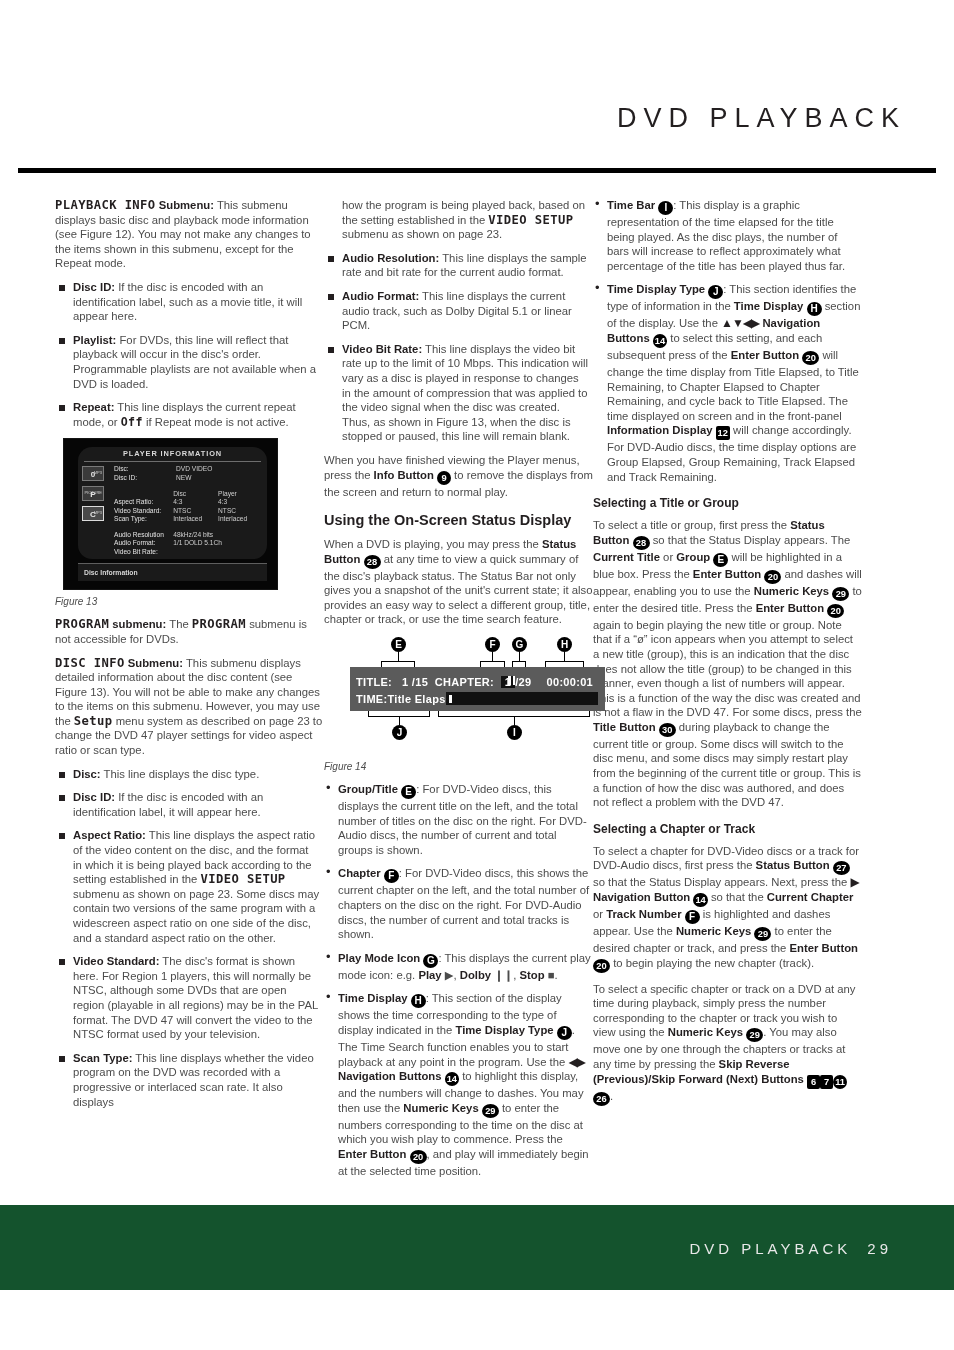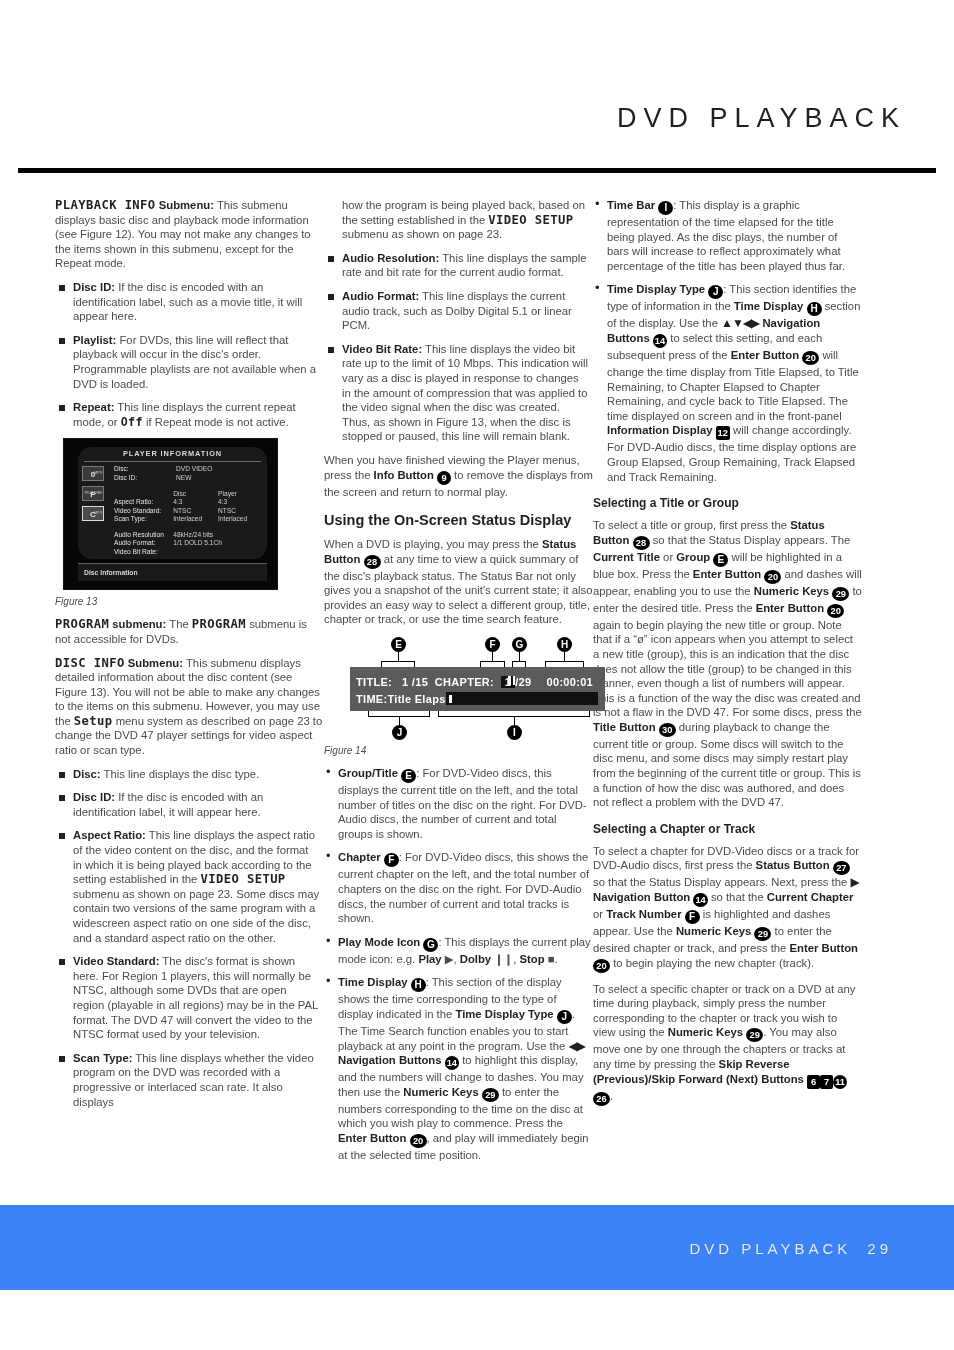--- a/index.html
+++ b/index.html
@@ -274,21 +274,21 @@
     background:#111;
   }
   .f14-progress i { display:block; width:3px; height:8px; background:#fff; margin:2.5px 0 0 3px; }
 
   
   .page-footer {
     position: absolute;
     left: 0; right: 0;
     top: 1205px;
     height: 85px;
-    background: #3b82f6;
+    background: #14532d;
   }
   .footer-text {
     position: absolute;
     right: 62px; top: 50%;
     transform: translateY(-50%);
     color: #e8e8e8;
     font-size: 15px;
     letter-spacing: 4px;
     white-space: nowrap;
   }
@@ -435,21 +435,21 @@
       </div>
 
       <div class="bracket down" style="left:26px; top:74px; width:62px;"></div>
       <div class="bracket down" style="left:96px; top:74px; width:152px;"></div>
       <div class="leader" style="left:57px; top:80px; width:1px; height:8px;"></div>
       <div class="leader" style="left:172px; top:80px; width:1px; height:8px;"></div>
       <div class="callout" style="left:50px; top:88px">J</div>
       <div class="callout" style="left:165px; top:88px">I</div>
     </div>
 
-    <div class="fig-caption" style="margin-top:4px">Figure 14</div>
+    <div class="fig-caption" style="margin-top:20px">Figure 14</div>
 
     <ul class="dot">
       <li><b>Group/Title</b> <span class="ref letter">E</span><span>: For DVD-Video discs, this displays the current title on the left, and the total number of titles on the disc on the right. For DVD-Audio discs, the number of current and total groups is shown.</span></li>
       <li><b>Chapter</b> <span class="ref letter">F</span><span>: For DVD-Video discs, this shows the current chapter on the left, and the total number of chapters on the disc on the right. For DVD-Audio discs, the number of current and total tracks is shown.</span></li>
       <li><b>Play Mode Icon</b> <span class="ref letter">G</span><span>: This displays the current play mode icon: e.g. </span><b>Play</b> <span>▶</span>, <b>Dolby</b> <span>❙❙</span>, <b>Stop</b> <span>■</span>.</li>
       <li><b>Time Display</b> <span class="ref letter">H</span><span>: This section of the display shows the time corresponding to the type of display indicated in the </span><b>Time Display Type</b> <span class="ref letter">J</span><span>. The Time Search function enables you to start playback at any point in the program. Use the </span><span class="nav-arrows">◀▶</span> <b>Navigation Buttons</b> <span class="ref">14</span><span> to highlight this display, and the numbers will change to dashes. You may then use the </span><b>Numeric Keys</b> <span class="ref wide">29</span><span> to enter the numbers corresponding to the time on the disc at which you wish play to commence. Press the </span><b>Enter Button</b> <span class="ref wide">20</span><span>, and play will immediately begin at the selected time position.</span></li>
     </ul>
   </div>
 
   <div class="col right">

